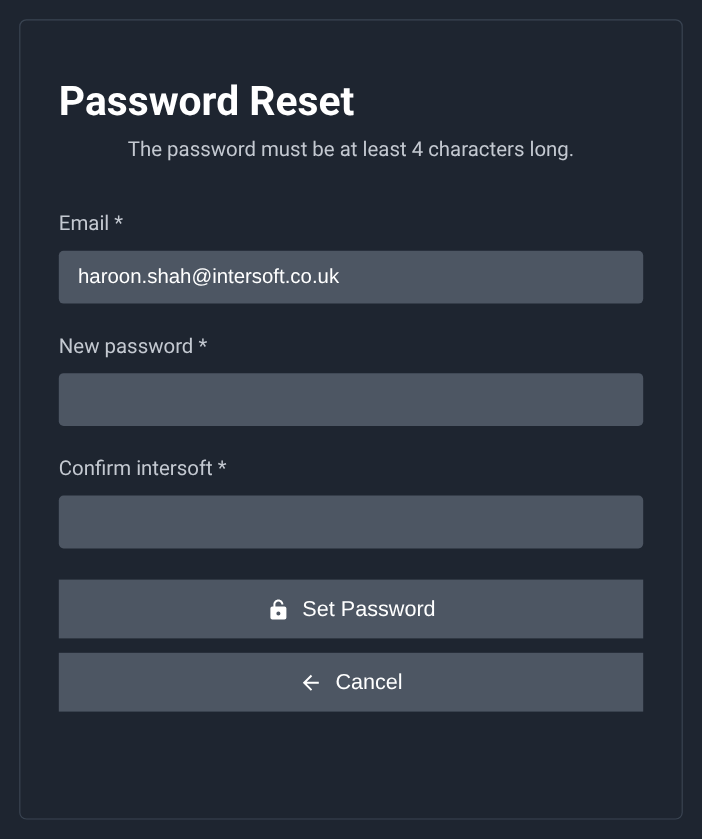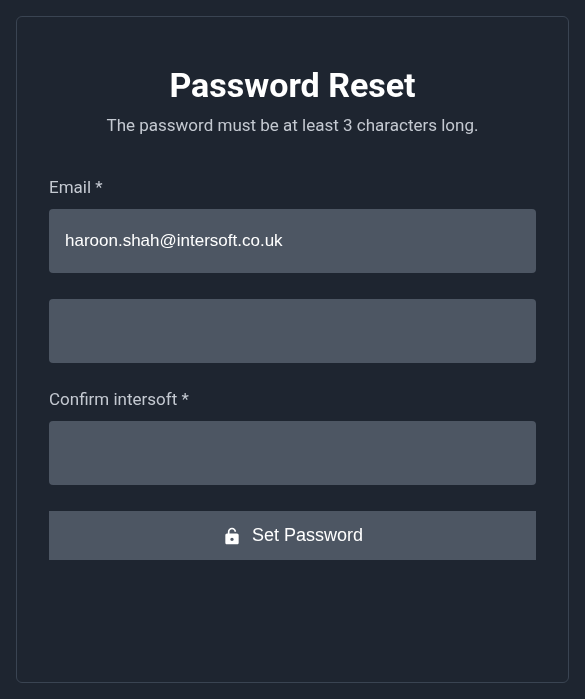--- a/index.html
+++ b/index.html
@@ -17,21 +17,21 @@
     .card {
       border: 1px solid #3a4452;
       border-radius: 6px;
       padding: 48px 32px 32px 32px;
       height: 100%;
     }
     .title {
       color: #ffffff;
       font-size: 34px;
       font-weight: 700;
-      text-align: center;
+      text-align: left;
       margin-bottom: 10px;
     }
     .subtitle {
       color: #c4c9d1;
       font-size: 17px;
       text-align: center;
       margin-bottom: 42px;
     }
     .field {
       margin-bottom: 26px;
@@ -40,21 +40,21 @@
       color: #c4c9d1;
       font-size: 17px;
       display: block;
       margin-bottom: 12px;
     }
     .input {
       width: 100%;
       background: #4d5663;
       border: none;
       border-radius: 4px;
-      padding: 22px 16px;
+      padding: 12px 16px;
       color: #ffffff;
       font-size: 17px;
       outline: none;
     }
     .input::placeholder {
       color: #c4c9d1;
     }
     .button {
       width: 100%;
       background: #4d5663;
@@ -79,40 +79,49 @@
     }
     .actions {
       margin-top: 20px;
     }
   </style>
 </head>
 <body>
 
 <div class="card">
   <h1 class="title">Password Reset</h1>
-  <p class="subtitle">The password must be at least 3 characters long.</p>
+  <p class="subtitle">The password must be at least 4 characters long.</p>
 
   <div class="field">
     <label class="label">Email *</label>
     <input class="input" type="text" value="haroon.shah@intersoft.co.uk" style="">
   </div>
 
   <div class="field">
+    <label class="label">New password *</label>
     <input class="input" type="password" value="" style="">
   </div>
 
   <div class="field">
     <label class="label">Confirm intersoft *</label>
     <input class="input" type="password" value="" style="">
   </div>
 
   <div class="actions">
     <button class="button">
       <span class="icon">
         <svg width="20" height="20" viewBox="0 0 24 24" fill="#ffffff">
           <path d="M12 2C9.24 2 7 4.24 7 7v2H6c-1.1 0-2 .9-2 2v9c0 1.1.9 2 2 2h12c1.1 0 2-.9 2-2v-9c0-1.1-.9-2-2-2H9V7c0-1.66 1.34-3 3-3s3 1.34 3 3h2c0-2.76-2.24-5-5-5zm0 12c1.1 0 2 .9 2 2s-.9 2-2 2-2-.9-2-2 .9-2 2-2z"></path>
         </svg>
       </span>
       <span>Set Password</span>
     </button>
 
+    <button class="button">
+      <span class="icon">
+        <svg width="20" height="20" viewBox="0 0 24 24" fill="#ffffff">
+          <path d="M20 11H7.83l5.59-5.59L12 4l-8 8 8 8 1.41-1.41L7.83 13H20v-2z"></path>
+        </svg>
+      </span>
+      <span>Cancel</span>
+    </button>
   </div>
 </div>
 
 </body></html>

